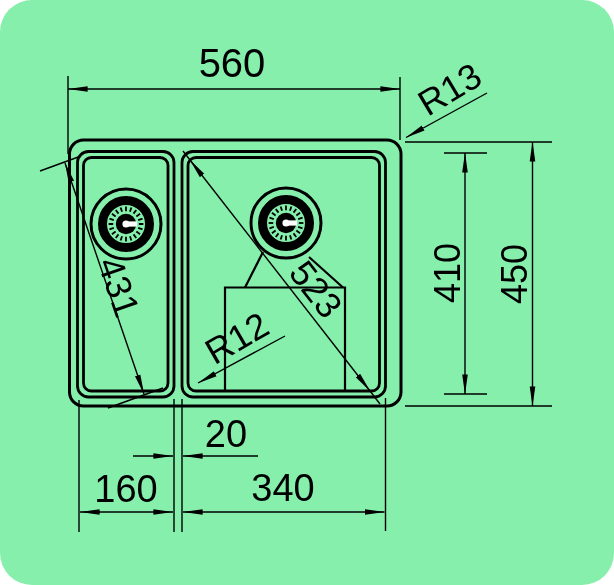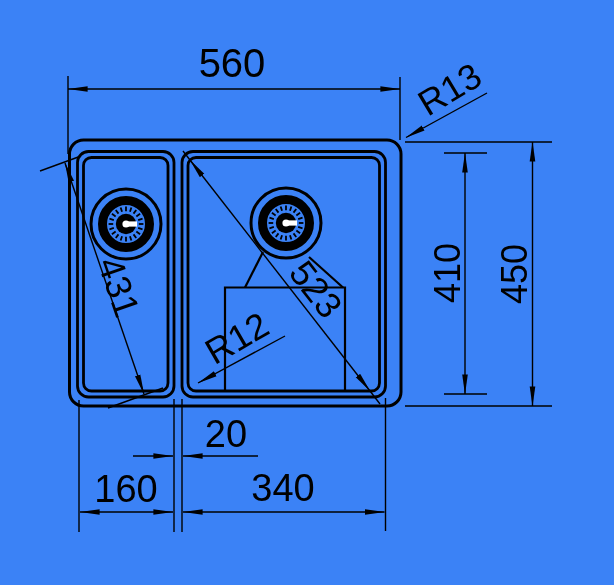--- a/index.html
+++ b/index.html
@@ -1,16 +1,16 @@
 <!DOCTYPE html>
 <html><head>
 <meta charset="utf-8">
 <style>
   html,body{margin:0;padding:0;background:#ffffff;}
-  .stage{position:relative;width:614px;height:585px;background:#3b82f6;overflow:hidden;}
+  .stage{position:relative;width:614px;height:585px;background:#86efac;overflow:hidden;border-radius:32px;}
   svg{display:block;}
   .dim-text{font-family:"Liberation Sans","DejaVu Sans",sans-serif;fill:#000;}
   .thin{stroke:#000;stroke-width:1.4;fill:none;}
   .outline{stroke:#000;stroke-width:3;fill:none;}
   .bowl{stroke:#000;stroke-width:2.8;fill:none;}
   .waste{stroke:#000;stroke-width:2.2;fill:none;}
   .drain-ticks line{stroke:#000;stroke-width:1.8;}
 </style>
 </head>
 <body>

